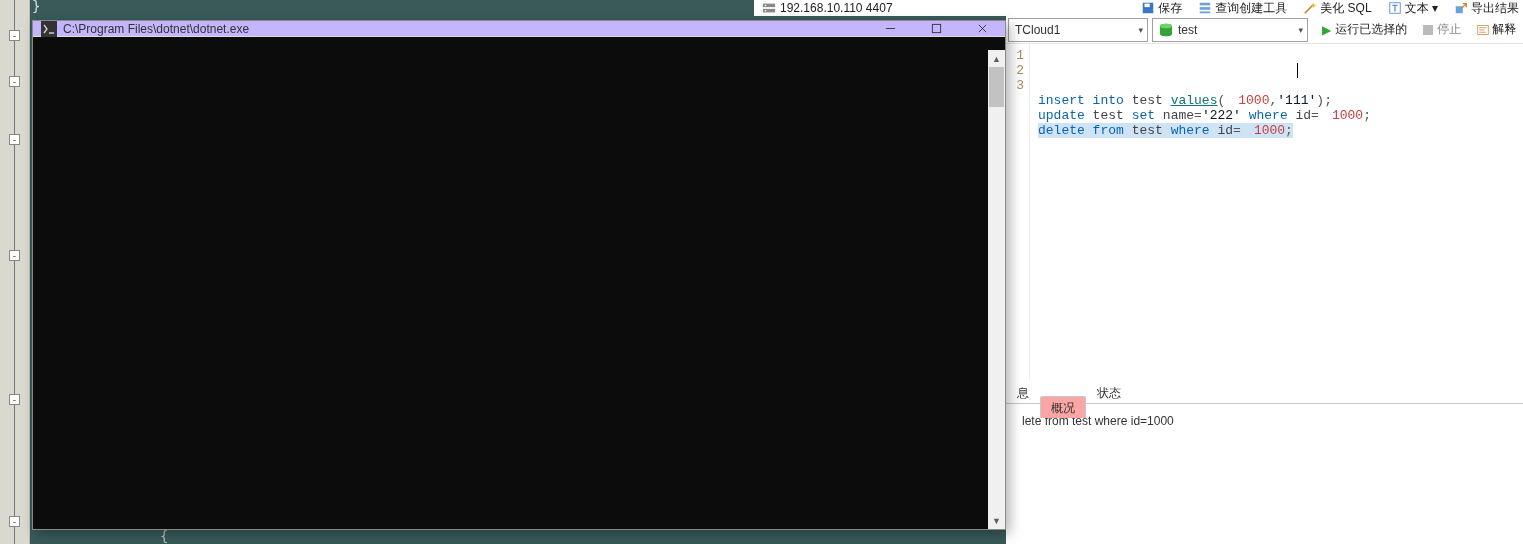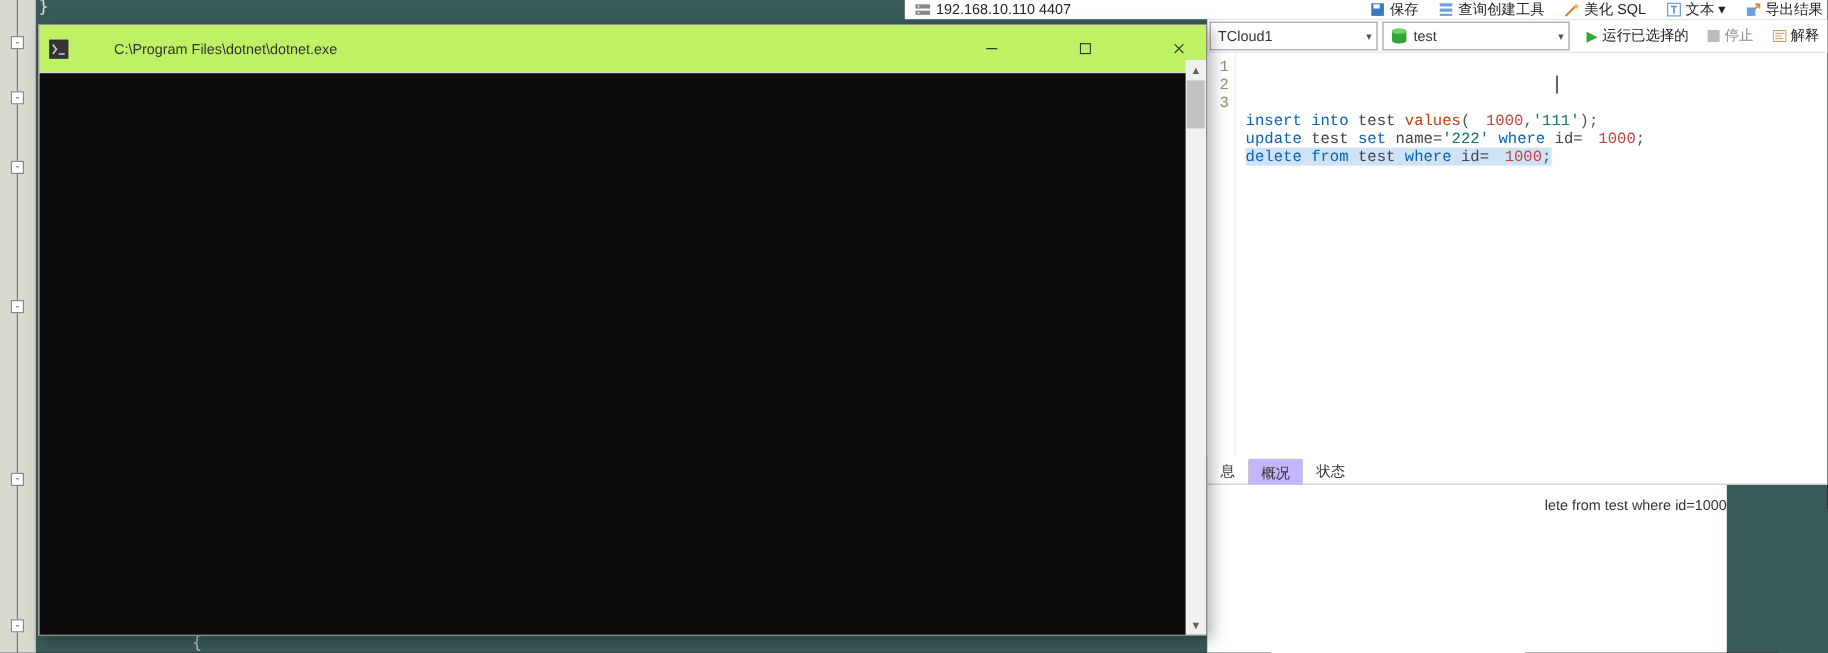--- a/index.html
+++ b/index.html
@@ -58,26 +58,25 @@
     position: absolute;
     left: 32px; top: 20px;
     width: 974px; height: 510px;
     background: #fff;
     border: 1px solid #8a8a8a;
     box-shadow: 4px 4px 12px rgba(0,0,0,0.3);
     display: flex;
     flex-direction: column;
   }
   .console .titlebar {
-    height: 40px;
-    background: #bef264;
+    height: 16px;
+    background: #c4b5fd;
     display: flex;
     align-items: center;
     border-bottom: 1px solid #dcdcdc;
-    gap: 32px;
   }
   .console .titlebar .ticon {
     width: 16px; height: 16px;
     margin: 0 6px 0 8px;
     background: #555;
   }
   .console .titlebar .ttitle {
     flex: 1;
     font-size: 12px;
     color: #333;
@@ -241,23 +240,23 @@
     position: relative;
   }
   .editor .code .cursor {
     position: absolute;
     width: 1px; height: 15px;
     background: #000;
     left: 267px; top: 19px;
   }
   .code .kw   { color: #0864b3; }
   .code .ident{ color: #444; }
-  .code .func { color: #c2410c; }
+  .code .func { color: #0f766e; text-decoration: underline; }
   .code .num  { color: #c74040; margin-left: 13px; }
-  .code .str  { color: #0f766e; }
+  .code .str  { color: #0f172a; }
   .code .punct{ color: #555; }
   .code .selhl { background: #cfe3f7; }
 
   
   .restabs {
     position: absolute;
     left: 1006px; top: 380px;
     width: 517px; height: 24px;
     display: flex;
     align-items: flex-end;
@@ -269,37 +268,36 @@
     padding: 0 10px;
     line-height: 22px;
     font-size: 12px;
     color: #333;
     border: 1px solid transparent;
     border-bottom: none;
     cursor: pointer;
   }
   .restabs .tab.active {
     border-color: #c8c8c8;
-    background: #c4b5fd;
+    background: #fca5a5;
     border-top-left-radius: 2px;
     border-top-right-radius: 2px;
     position: relative;
-    top: 1px;
+    top: 15px;
     z-index: 2;
   }
   .resbody {
     position: absolute;
     left: 1006px; top: 404px;
-    width: 433px; height: 140px;
+    width: 517px; height: 140px;
     background: #fff;
     font-size: 12px;
     color: #333;
     padding: 8px 0 0 16px;
     line-height: 18px;
-    text-align: right;
   }
 </style>
 </head>
 <body>
 
 <div class="bg-gutter">
   <div class="bar"></div>
 </div>
 <div id="bgfolds">
     <div class="bg-fold" style="top: 30px;">-</div>

